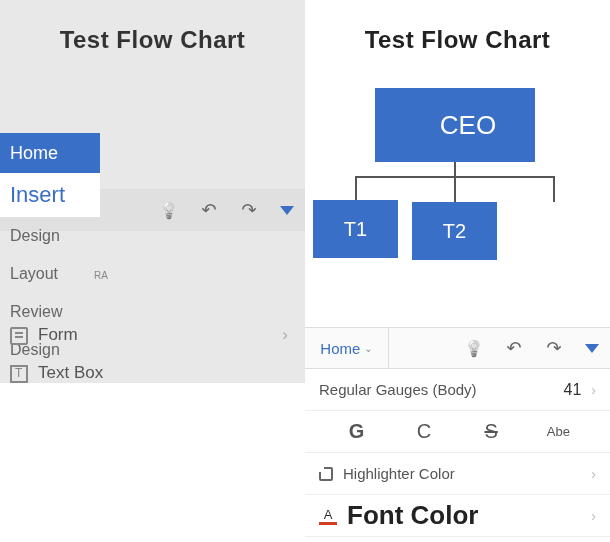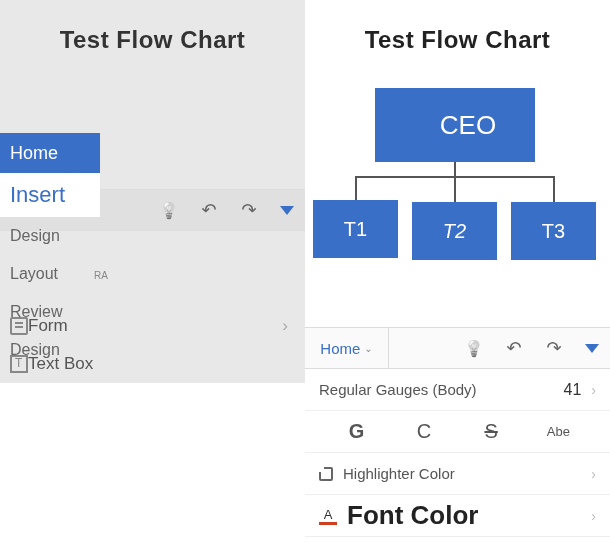--- a/index.html
+++ b/index.html
@@ -11,37 +11,37 @@
 
   
   .doc-title { position: absolute; top: 26px; left: 0; width: 100%; text-align: center; font-size: 24px; font-weight: 600; color: #222; letter-spacing: 0.5px; }
   .pane-left .doc-title { color: #333; }
 
   
   .flowchart { position: absolute; top: 88px; left: 0; width: 100%; height: 200px; }
   .node { position: absolute; background: #3a6fc7; color: #fff; display: flex; align-items: center; justify-content: center; font-size: 20px; }
   .node-ceo { top: 0; left: 70px; width: 160px; height: 74px; font-size: 26px; padding-left: 26px; }
   .node-t1 { top: 112px; left: 8px; width: 85px; height: 58px; }
-  .node-t2 { top: 114px; left: 107px; width: 85px; height: 58px; font-style: italic; }
+  .node-t2 { top: 114px; left: 107px; width: 85px; height: 58px; }
   .node-t3 { top: 114px; left: 206px; width: 85px; height: 58px; }
   .conn { position: absolute; background: #555; }
   .conn-v1 { top: 74px; left: 149px; width: 2px; height: 14px; }
   .conn-h  { top: 88px; left: 50px; width: 198px; height: 2px; }
   .conn-d1 { top: 88px; left: 50px; width: 2px; height: 26px; }
   .conn-d2 { top: 88px; left: 149px; width: 2px; height: 26px; }
   .conn-d3 { top: 88px; left: 248px; width: 2px; height: 26px; }
 
   
   .menu { position: absolute; left: 0; bottom: 14px; width: 100px; }
   .menu-item { height: 40px; display:flex; align-items:center; padding-left: 10px; font-size: 18px; color: #444; }
   .menu-item.active { background: #3a6fc7; color: #fff; }
   .menu-item.highlight { background: #fff; color: #3a6fc7; font-size: 22px; font-weight: 500; height: 44px; }
   .menu-item.dim { color: #666; font-size: 16px; height: 38px; }
   .extra-menu { position: absolute; left: 10px; bottom: 0; width: 290px; }
-  .extra-row { height: 38px; display:flex; align-items:center; font-size: 17px; color: #555; }
+  .extra-row { height: 38px; display:flex; align-items:flex-end; gap:10px; font-size: 17px; color: #555; }
   .extra-row .chev { margin-left: auto; margin-right: 12px; color: #aaa; }
   .mini { position:absolute; left:94px; bottom:102px; font-size:10px; color:#888; }
 
   
   .toolbar { position: absolute; left: 0; width: 100%; height: 42px; display: flex; align-items: center; border-top: 1px solid #ddd; border-bottom: 1px solid #ddd; background: #fafafa; }
   .pane-left .toolbar { bottom: 152px; background: #e0e0e0; }
   .pane-right .toolbar { top: 327px; }
   .tb-tab { width: 84px; height: 100%; display:flex; align-items:center; justify-content:center; font-size:15px; color:#3a6fc7; border-right:1px solid #ddd; position:relative; }
   .pane-left .tb-tab { opacity: 0; } 
   .tb-tab .caret { margin-left:4px; font-size:10px; color:#888; }
@@ -125,21 +125,20 @@
 
     <div class="flowchart">
       <div class="node node-ceo">CEO</div>
       <div class="conn conn-v1"></div>
       <div class="conn conn-h"></div>
       <div class="conn conn-d1"></div>
       <div class="conn conn-d2"></div>
       <div class="conn conn-d3"></div>
       <div class="node node-t1">T1</div>
       <div class="node node-t2">T2</div>
-      <div class="node node-t3">T3</div>
     </div>
 
     <div class="toolbar">
       <div class="tb-tab">
           <span>Home</span>
           <span class="caret">⌄</span>
         </div>
       <div class="tb-spacer"></div>
       <div class="tb-btn i-bulb"></div>
       <div class="tb-btn i-undo"></div>

